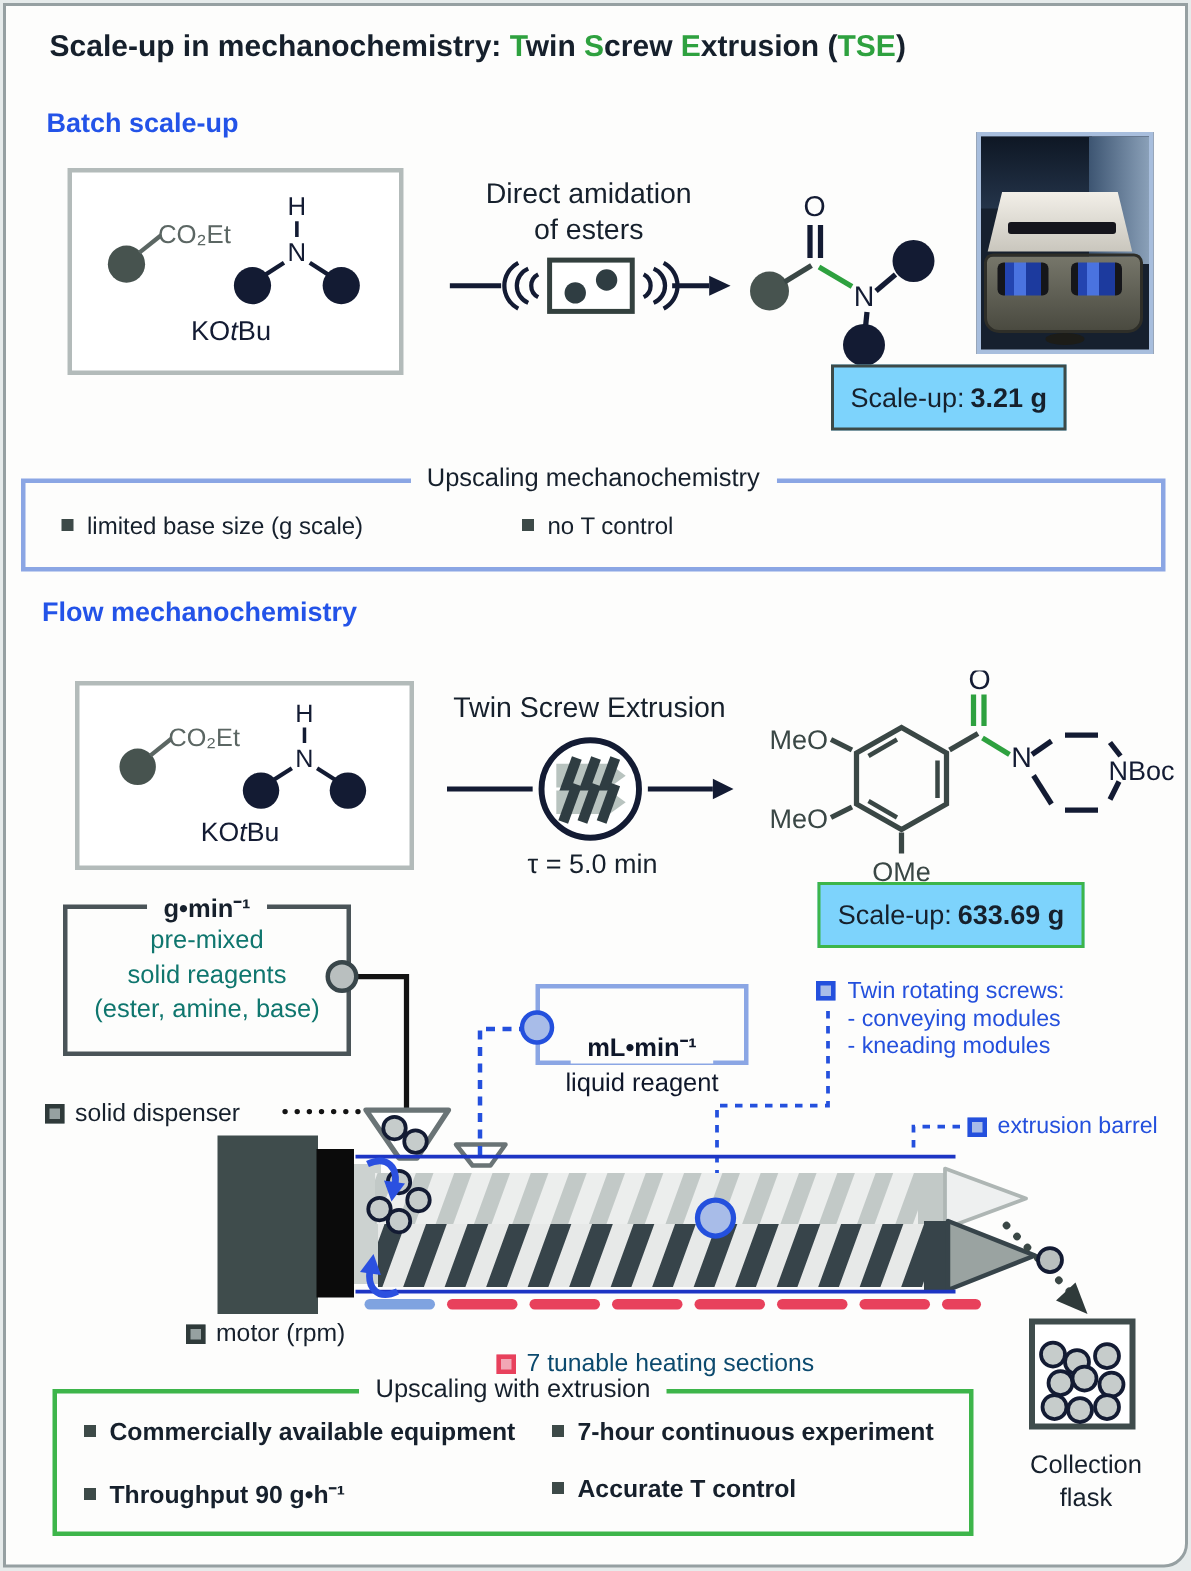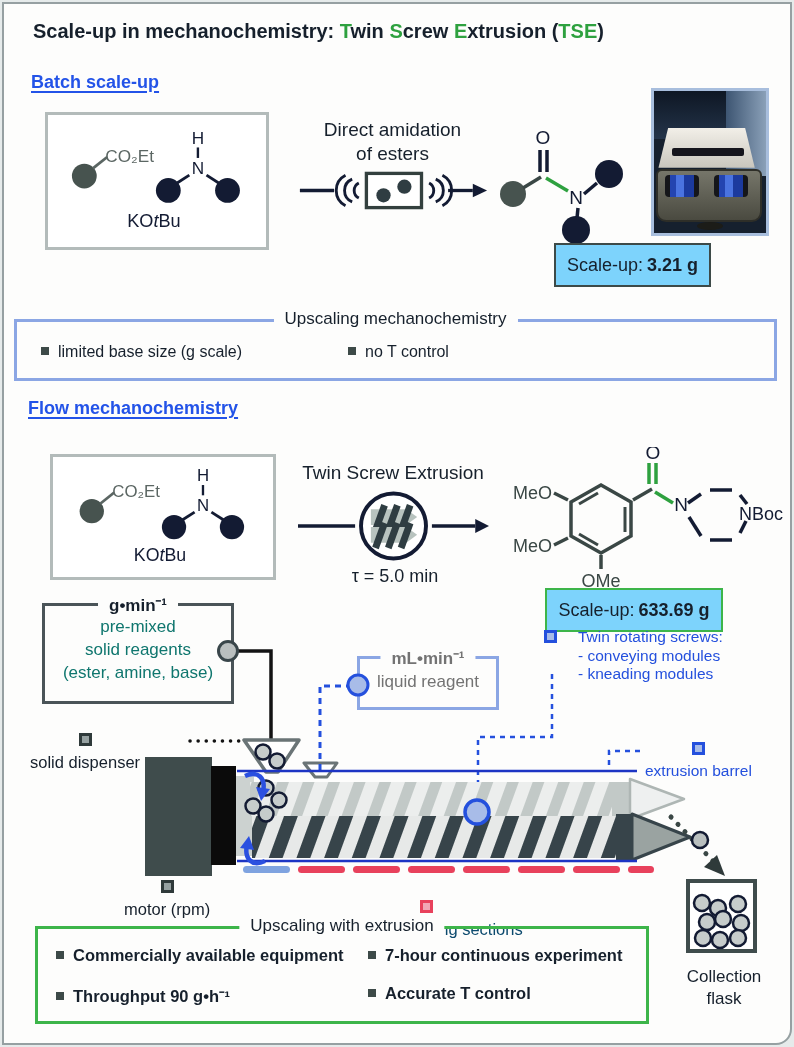--- a/index.html
+++ b/index.html
@@ -2,40 +2,40 @@
 <html><head>
 <meta charset="utf-8">
 <style>
   html,body{margin:0;padding:0;background:#dfe5e5;}
   .canvas{position:relative;width:794px;height:1047px;background:#e6ebeb;
           font-family:"Liberation Sans",sans-serif;color:#16202c;overflow:hidden;}
   .frame{position:absolute;left:2px;top:2px;right:2px;bottom:2px;background:#fdfdfc;
          border:2px solid #96a0a2;border-radius:0 0 16px 0;}
   .abs{position:absolute;}
   .title{left:33px;top:20px;font-size:20px;font-weight:bold;white-space:nowrap;}
-  .h-blue{font-size:18px;font-weight:bold;color:#2353e8;text-decoration:underline;
+  .h-blue{font-size:18px;font-weight:bold;color:#2353e8;
           text-underline-offset:3px;text-decoration-thickness:2px;white-space:nowrap;}
   .rbox{border:3px solid #b3bbba;background:#fff;}
   .scalebox{background:#7dd3fc;display:flex;align-items:center;justify-content:center;
             font-size:18px;white-space:nowrap;}
   .scalebox b{margin-left:4px;}
   .fieldset{position:absolute;border:3px solid;}
   .legend{position:absolute;top:-13px;left:50%;transform:translateX(-50%);
           background:#fdfdfc;padding:0 11px;white-space:nowrap;font-size:17px;}
   .legend.bold{font-weight:bold;}
   .ctr{text-align:center;}
   .rxn-label{font-size:19px;line-height:1.25;}
   .bl{position:absolute;font-size:16px;white-space:nowrap;}
   .bl .sq{display:inline-block;width:8px;height:8px;background:#3d4a48;
           margin-right:9px;vertical-align:2px;}
   .bl.bold{font-weight:bold;font-size:16.5px;}
   .graytxt{color:#0f766e;font-size:17px;line-height:1.34;}
-  .bluetxt{color:#737373;}
+  .bluetxt{color:#0f172a;margin-top:40px;}
   .keylab{position:absolute;font-size:16.5px;white-space:nowrap;display:flex;
-          align-items:center;gap:7px;flex-direction:column;}
+          align-items:center;gap:7px;}
   .keysq{width:13px;height:13px;border:3px solid #2f3a3a;background:#96a1a1;
          box-sizing:border-box;flex:0 0 auto;}
   .keysq.blue{border-color:#2450dd;background:#a8bce8;}
   .keysq.pink{border-color:#e8415c;background:#f2a6b5;}
   .note{font-size:15.5px;color:#2450dd;line-height:1.2;white-space:nowrap;}
   .tau{font-size:18px;}
   svg text{font-family:"Liberation Sans",sans-serif;}
   
   .photo{border:3px solid #a8bedd;background:#16202e;overflow:hidden;}
   .photo>div{position:absolute;}
@@ -223,21 +223,21 @@
       <div>solid reagents</div>
       <div>(ester, amine, base)</div>
     </div>
   </div>
 
   <div class="fieldset" style="left:357px;top:656px;width:136px;height:48px;border-color:#8ba6e4">
     <span class="legend bold bluetxt">mL•min⁻¹</span>
     <div class="ctr bluetxt" style="padding-top:13px;font-size:17px">liquid reagent</div>
   </div>
 
-  <div class="abs" style="left:544px;top:628px;display:flex;gap:21px">
+  <div class="abs" style="left:544px;top:652px;display:flex;gap:8px">
     <span class="keysq blue" style="margin-top:2px"></span>
     <div class="note">
       <div>Twin rotating screws:</div>
       <div>- conveying modules</div>
       <div>- kneading modules</div>
     </div>
   </div>
 
   <div class="keylab" style="left:645px;top:742px;color:#2450dd;font-size:15.5px">
     <span class="keysq blue"></span>

